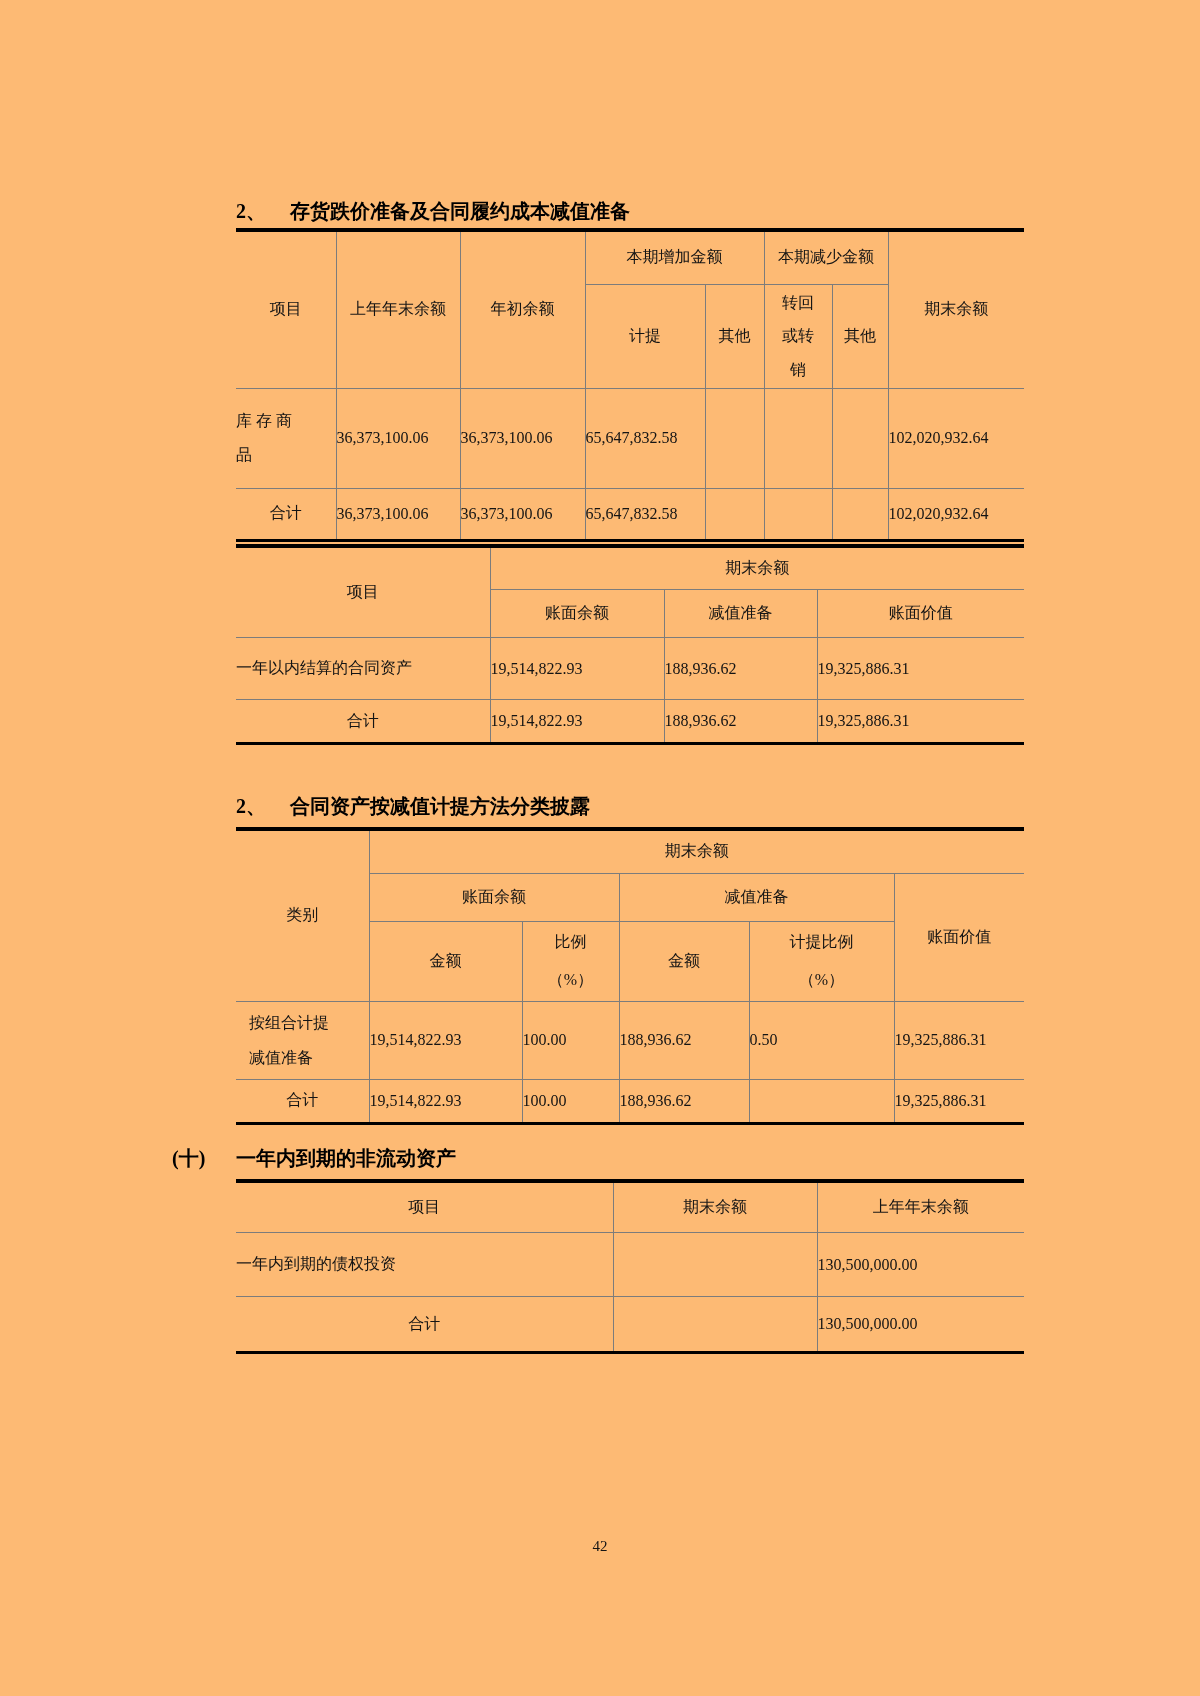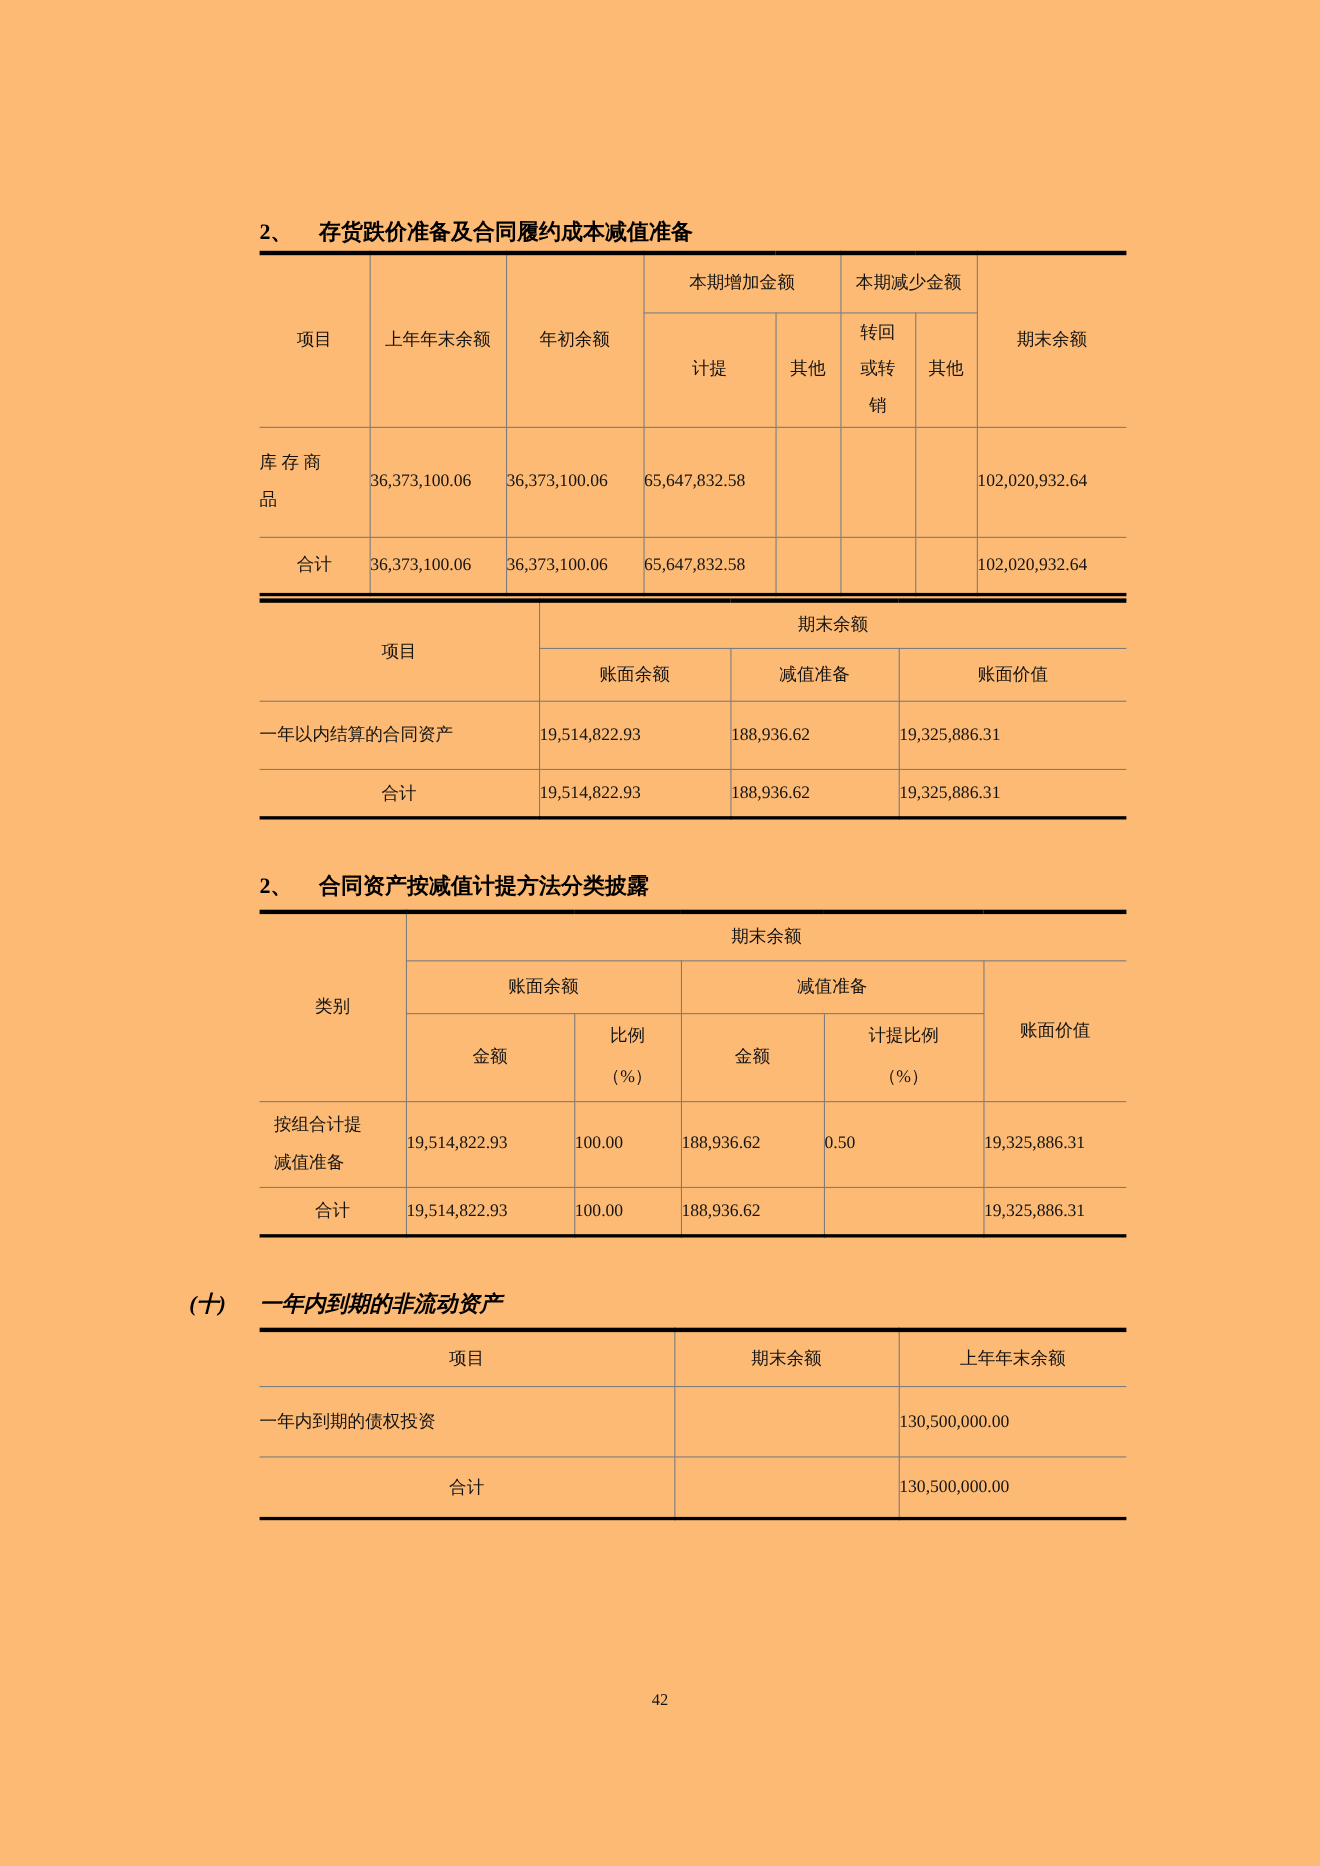--- a/index.html
+++ b/index.html
@@ -69,21 +69,21 @@
   .t3 .dr .item{line-height:2.2;padding-left:13px;}
   
   .t4{margin-top:8px;}
   .t4 .hr1{height:52px;}
   .t4 .dr{height:64px;}
   .t4 .tr{height:56px;}
   
   .mt-sec9{margin-top:30px;}
   .mt-h91{margin-top:14px;}
   .mt-h92{margin-top:48px;}
-  .mt-sec10{margin-top:48px;font-style:italic;}
+  .mt-sec10{margin-top:20px;}
   .mt-sec11{margin-top:16px;}
   
   .page-num{
     position:absolute;top:1538px;left:0;width:100%;
     text-align:center;font-size:15px;color:#141414;
   }
 </style>
 </head>
 <body>
 

